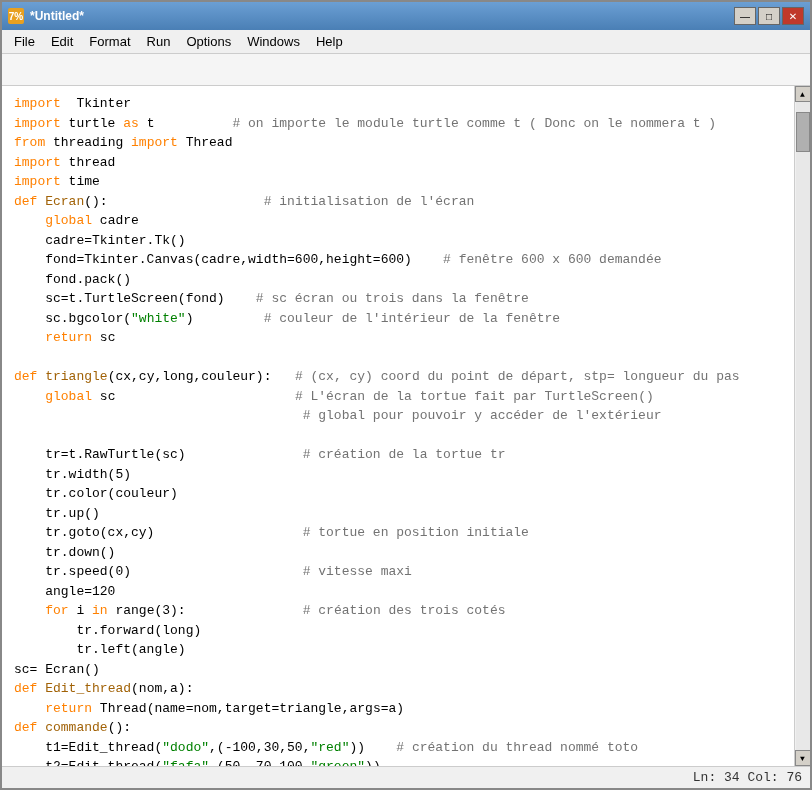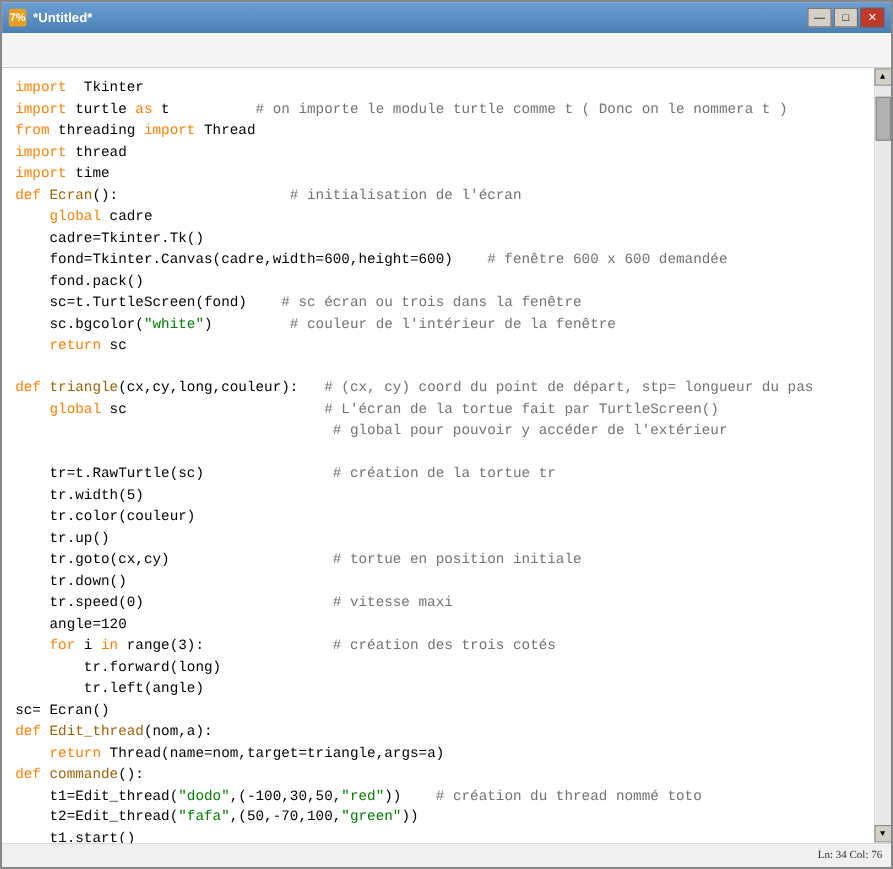--- a/index.html
+++ b/index.html
@@ -144,22 +144,22 @@
       border: 1px solid #888;
     }
     .status-bar {
       height: 22px;
       background: #f0f0f0;
       border-top: 1px solid #ccc;
       display: flex;
       align-items: center;
       justify-content: flex-end;
       padding: 0 8px;
-      font-family: Liberation Serif, serif;
-      font-size: 10px;
+      font-family: Liberation Mono, monospace;
+      font-size: 13px;
       color: #333;
     }
     
     .kw { color: #ff8000; }
     .builtin { color: #a16207; } 
     .string { color: #008000; } 
     .comment { color: #737373; }
   </style>
 </head>
 <body>
@@ -171,20 +171,29 @@
       <div class="title-bar-icon">7%</div>
       <span class="title-bar-text">*Untitled*</span>
     </div>
     <div class="title-bar-controls">
       <div class="title-btn">—</div>
       <div class="title-btn">□</div>
       <div class="title-btn close">✕</div>
     </div>
   </div>
 
+  <div class="menu-bar">
+    <span class="menu-item">File</span>
+    <span class="menu-item">Edit</span>
+    <span class="menu-item">Format</span>
+    <span class="menu-item">Run</span>
+    <span class="menu-item">Options</span>
+    <span class="menu-item">Windows</span>
+    <span class="menu-item">Help</span>
+  </div>
 
   <div class="toolbar-area"></div>
 
   <div class="editor-container">
     <div class="editor-content"><span class="kw">import</span>  Tkinter
 <span class="kw">import</span> turtle <span class="kw">as</span> t          <span class="comment"># on importe le module turtle comme t ( Donc on le nommera t )</span>
 <span class="kw">from</span> threading <span class="kw">import</span> Thread
 <span class="kw">import</span> thread
 <span class="kw">import</span> time
 <span class="kw">def</span> <span class="builtin">Ecran</span>():                    <span class="comment"># initialisation de l'écran</span>

